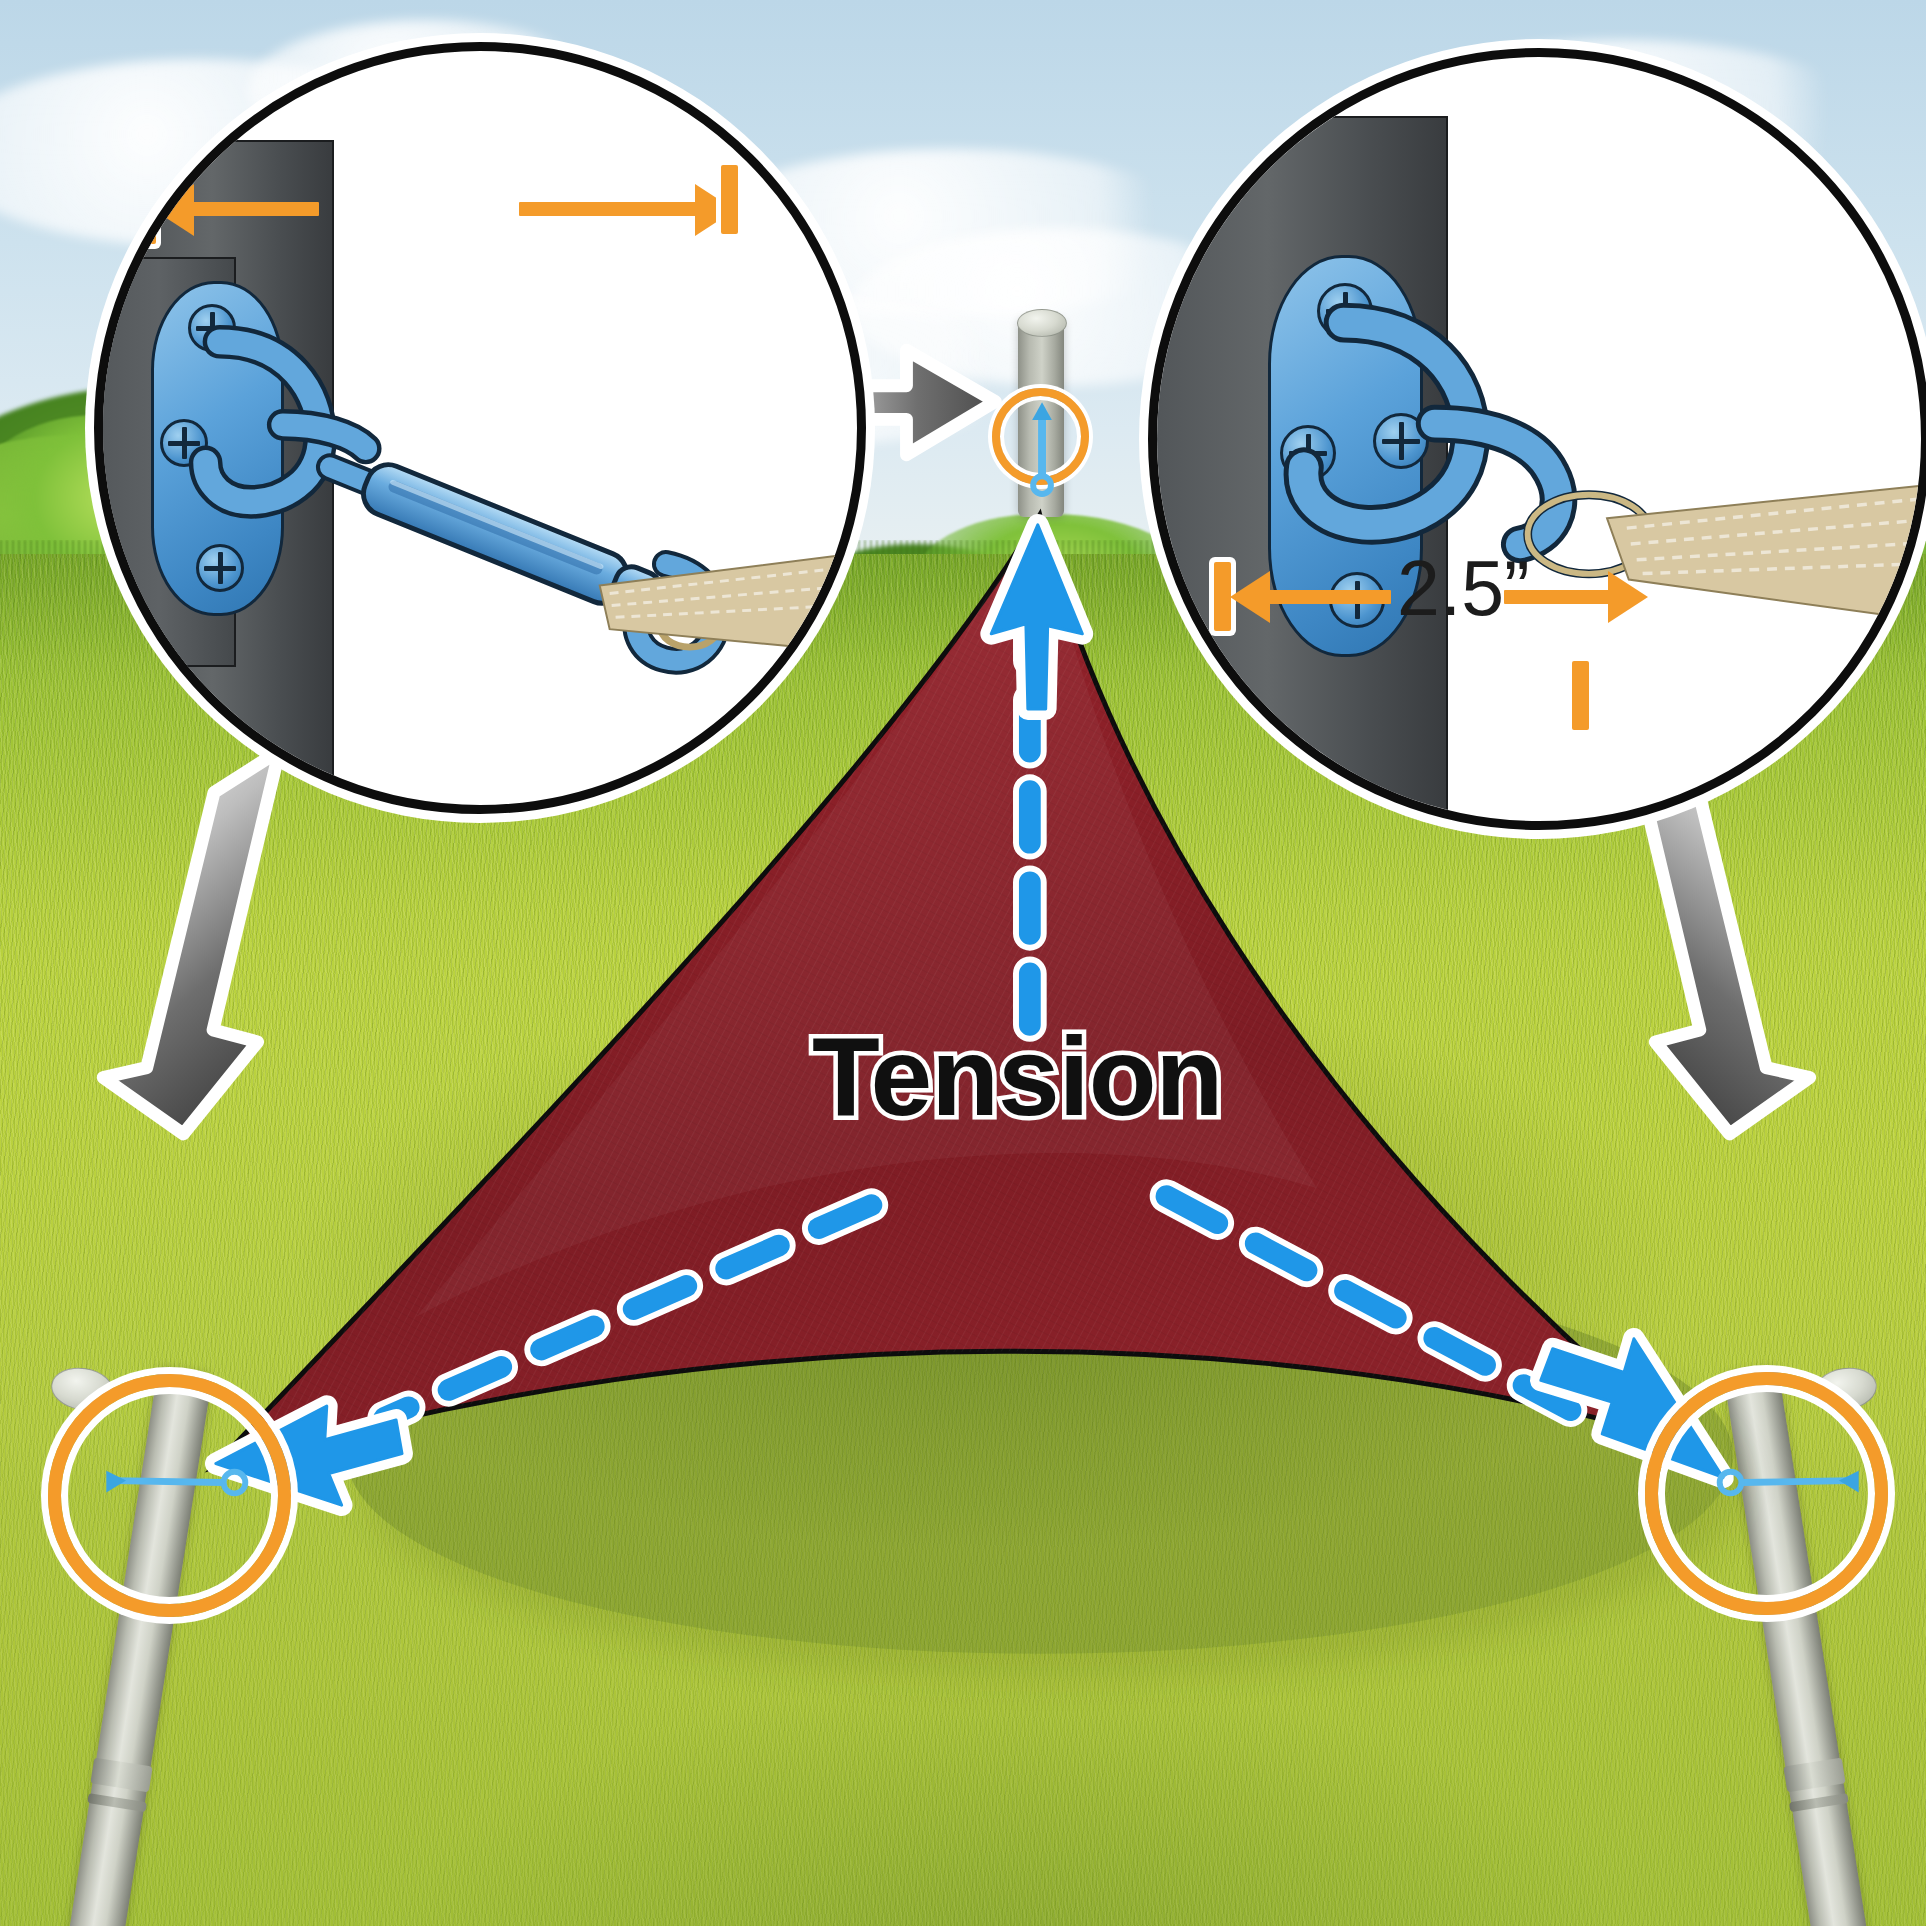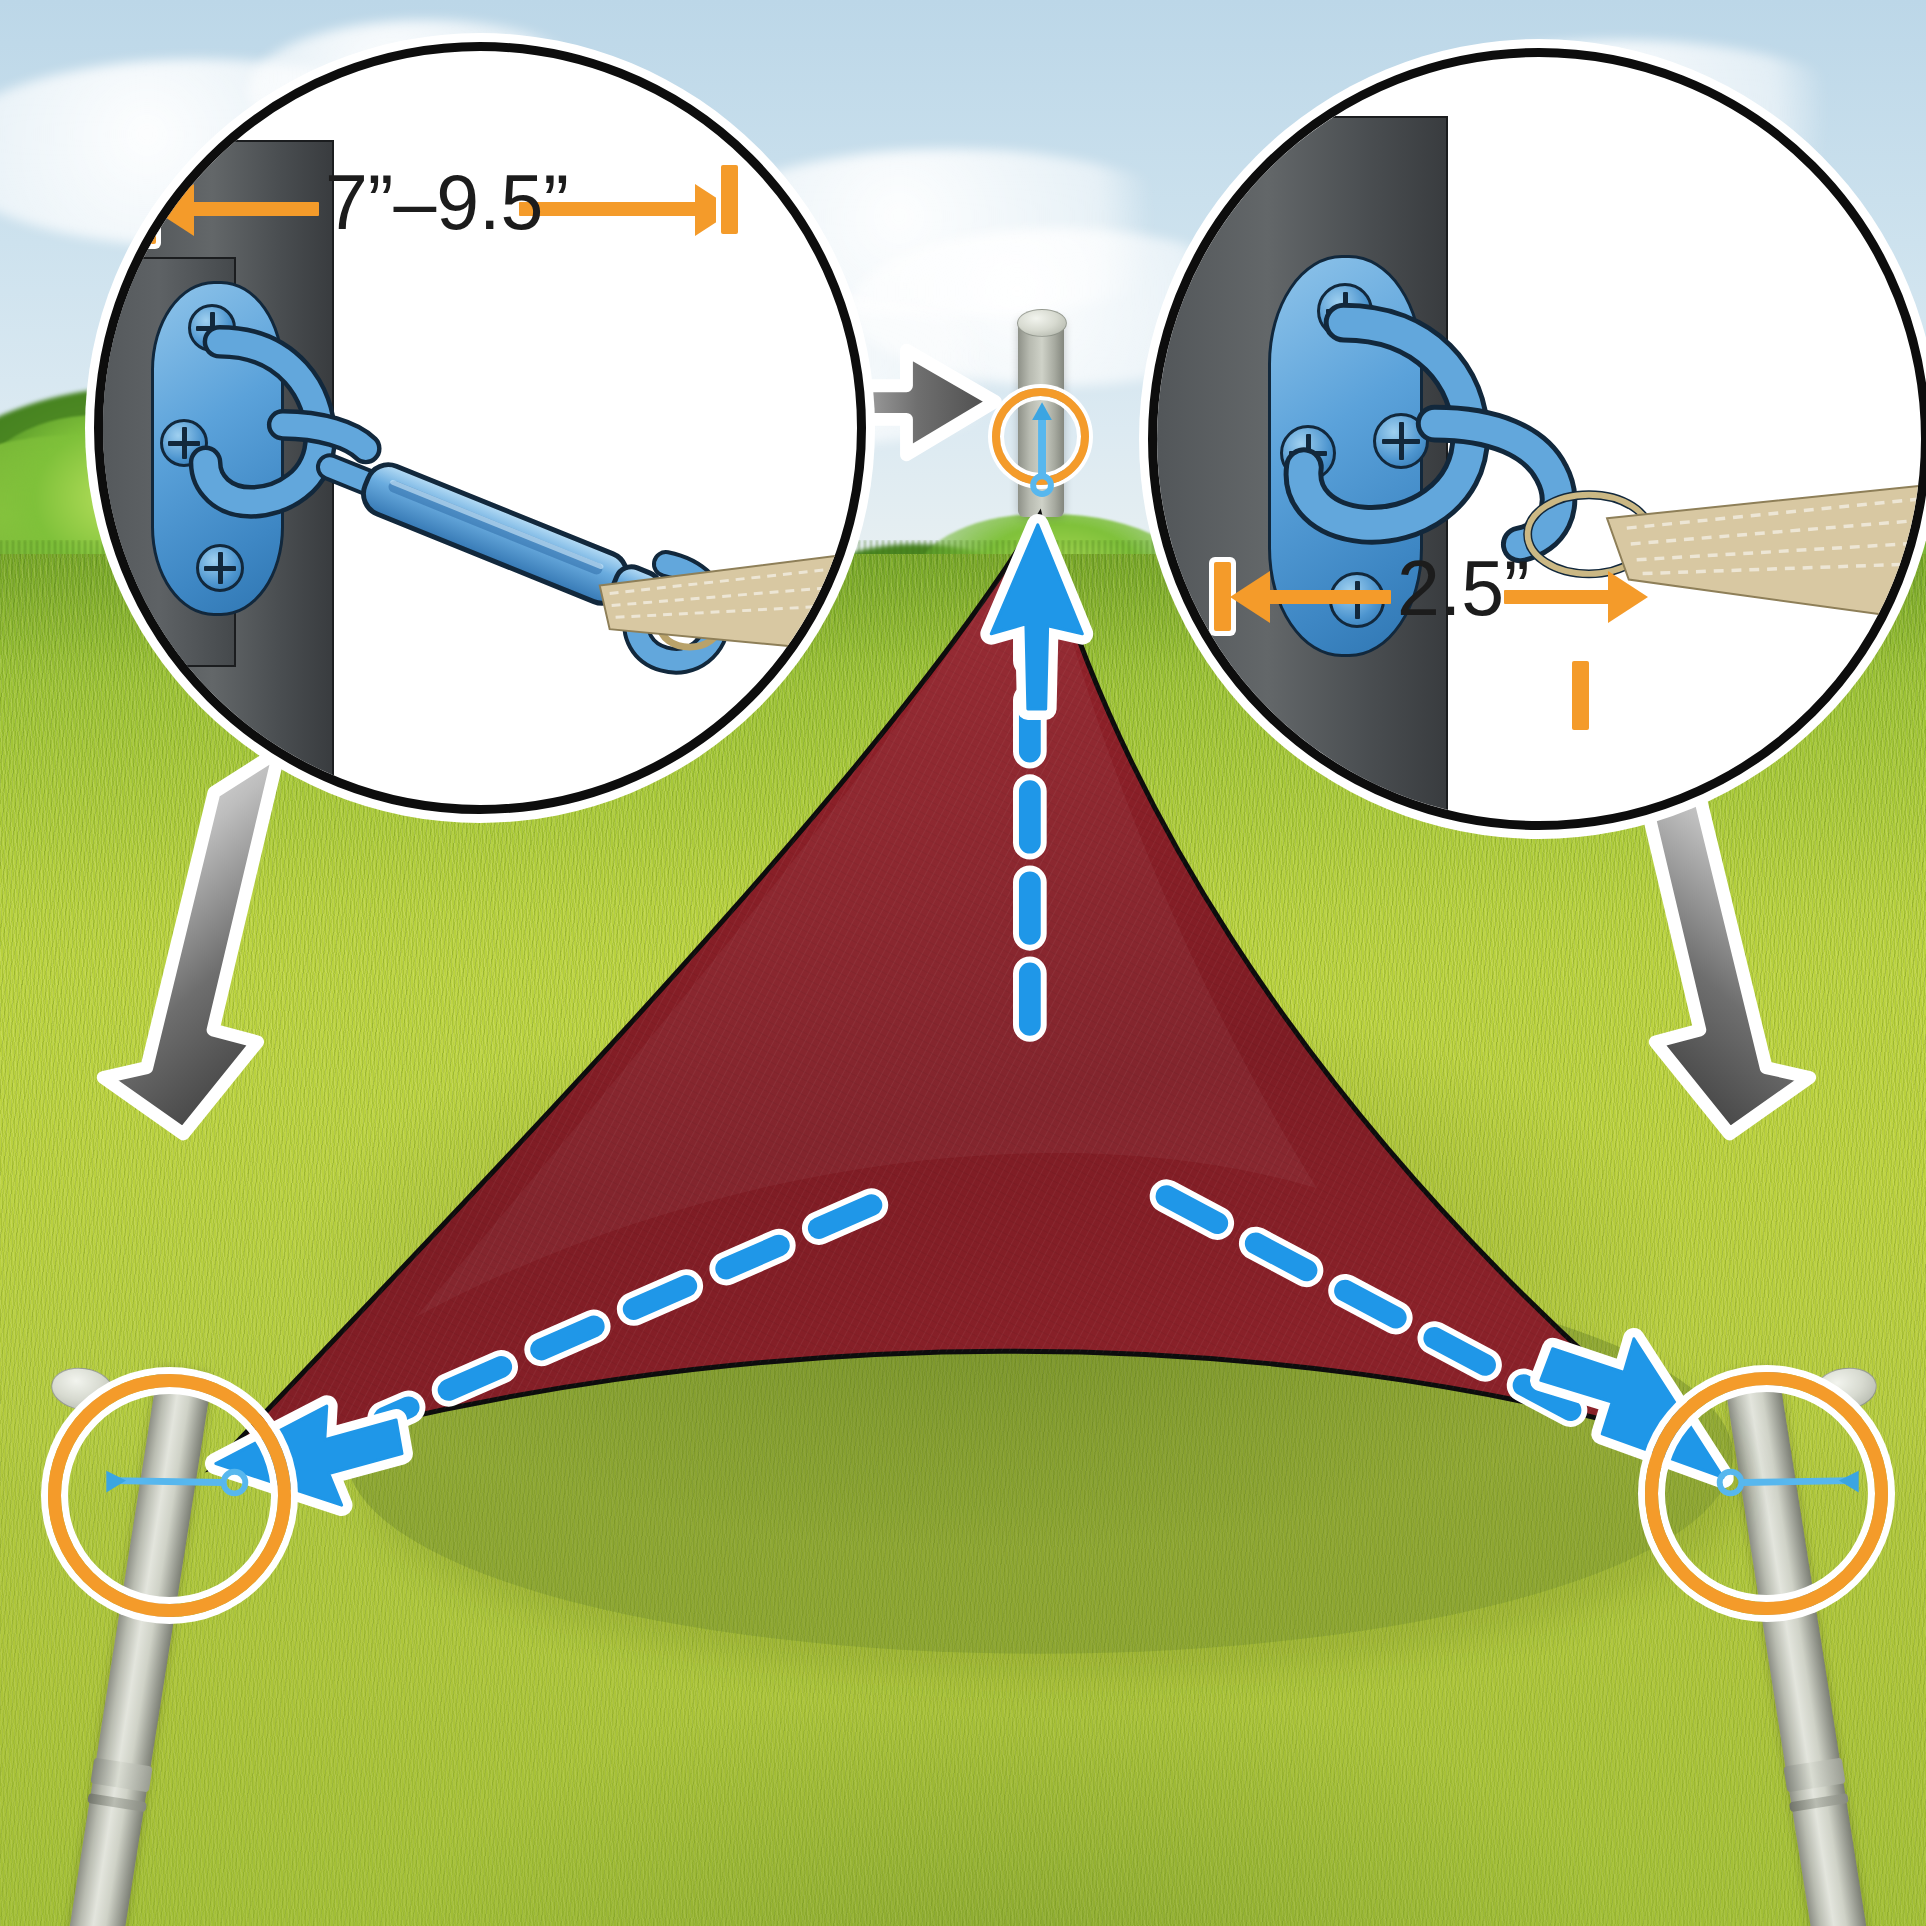--- a/index.html
+++ b/index.html
@@ -287,20 +287,21 @@
     </g>
 
     <g>
       <path d="M1178,1208 L1586,1424" stroke="#ffffff" stroke-width="34" stroke-linecap="round" stroke-dasharray="58 44" fill="none"></path>
       <path d="M1178,1208 L1586,1424" stroke="#1f97e8" stroke-width="22" stroke-linecap="round" stroke-dasharray="58 44" fill="none"></path>
       <path d="M1740,1492 L1618,1448 L1628,1416 L1556,1394 L1568,1362 L1640,1386 L1650,1352 Z" fill="#ffffff" stroke="#ffffff" stroke-width="22" stroke-linejoin="round"></path>
       <path d="M1740,1492 L1618,1448 L1628,1416 L1556,1394 L1568,1362 L1640,1386 L1650,1352 Z" fill="#1f97e8" stroke="#1f97e8" stroke-width="3" stroke-linejoin="round"></path>
     </g>
   </svg>
 
+  <div class="tensionLabel" style="left:812px;top:1022px;font-size:111px;line-height:1;">Tension</div>
 
   <div class="ringSm" style="left:992px;top:388px;width:97px;height:97px;"></div>
 
   <div class="ring" style="left:48px;top:1374px;width:243px;height:243px;"></div>
 
   <div class="ring" style="left:1645px;top:1372px;width:243px;height:243px;"></div>
 
   <svg style="position:absolute;left:104px;top:1453px;width:188px;height:69px;overflow:visible;" viewBox="0 0 190 70" width="188" height="69">
     <path d="M10,28 L120,30" stroke="#57b7ee" stroke-width="7"></path>
     <circle cx="132" cy="30" r="11" fill="none" stroke="#57b7ee" stroke-width="6"></circle>
@@ -407,21 +408,20 @@
       <svg style="position:absolute;left:463px;top:493px;width:327px;height:208px;overflow:visible;" viewBox="0 0 330 210" width="327" height="208">
         <path d="M34,42 L320,6 L320,112 L44,86 Z" fill="#d8c8a2" stroke="#8e7f58" stroke-width="2"></path>
         <path d="M44,50 L316,20 M46,62 L316,40 M50,74 L316,60" stroke="#ffffff" stroke-width="3" opacity=".55" stroke-dasharray="9 7"></path>
       </svg>
 
       <div class="dimTick" style="left:36px;top:124px;height:69px;"></div>
       <div class="dimHeadL" style="left:51px;top:133px;"></div>
       <div class="dimBar" style="left:89px;top:151px;width:127px;"></div>
       <div class="dimBar" style="left:416px;top:151px;width:178px;"></div>
       <div class="dimHeadR" style="left:592px;top:133px;"></div>
-      <div class="dimLabel" style="left:222px;top:107px;font-size:77px;">7”–9.5”</div>
     </div>
   </div>
 
   <div class="dimTick" style="left:721px;top:165px;height:69px;"></div>
 
   <div class="bubble" style="left:1148px;top:48px;width:782px;height:782px;">
     <div class="bubbleInner">
 
       <div class="wall" style="left:-109px;top:59px;width:396px;height:733px;"></div>
 

